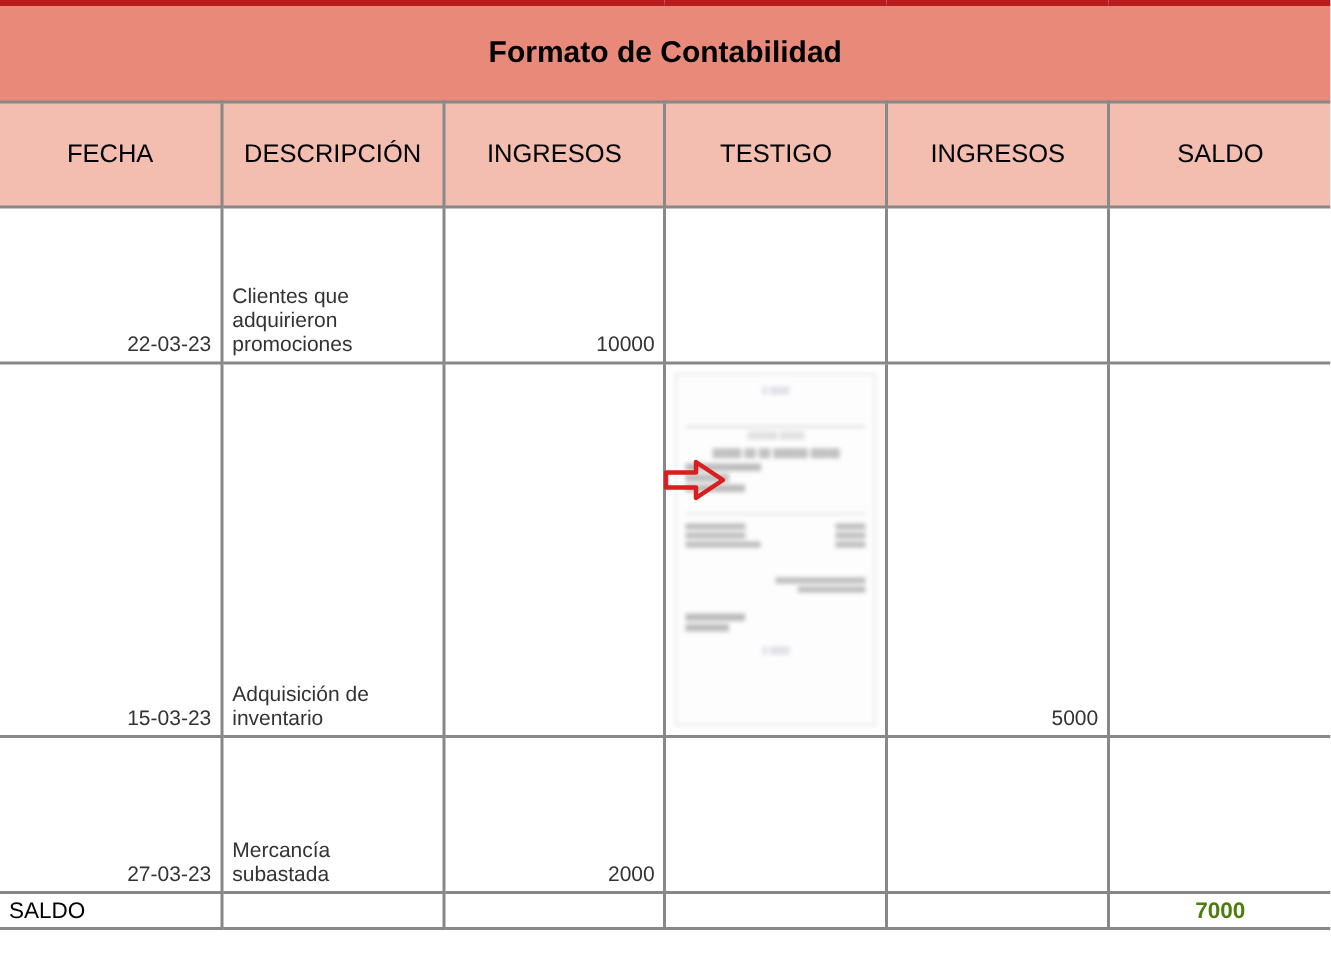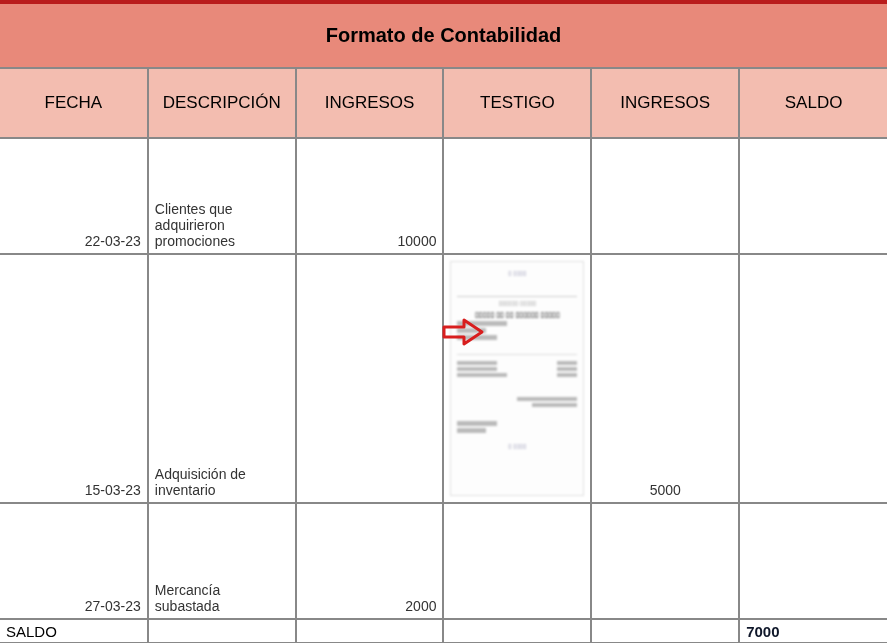--- a/index.html
+++ b/index.html
@@ -41,53 +41,53 @@
       border-left: none;
     }
     .header-row td:last-child {
       border-right: none;
     }
     .data-row td {
       border: 2px solid #888;
       padding: 4px 6px;
       font-size: 14px;
       vertical-align: bottom;
-      height: 116px;
+      height: 104px;
       color: #333;
     }
     .data-row td:first-child {
       border-left: none;
     }
     .data-row td:last-child {
       border-right: none;
     }
     .tall-row td {
       height: 198px;
     }
     .col-fecha { width: 110px; text-align: right; }
     .col-desc { width: 115px; text-align: left; }
     .col-ingresos { width: 130px; text-align: right; }
     .col-testigo { width: 200px; text-align: center; }
-    .col-egresos { width: 160px; text-align: center; }
+    .col-egresos { width: 160px; text-align: right; }
     .col-saldo { width: 170px; text-align: right; }
     .saldo-row td {
       border: 2px solid #888;
       padding: 2px 6px;
       font-size: 15px;
       text-align: left;
       height: 24px;
     }
     .saldo-row td:first-child {
       border-left: none;
     }
     .saldo-row td:last-child {
       border-right: none;
-      text-align: left;
+      text-align: center;
       font-weight: bold;
-      color: #0f172a;
+      color: #4d7c0f;
     }
     .receipt-container {
       position: relative;
       width: 100%;
       height: 100%;
       display: flex;
       align-items: center;
       justify-content: center;
     }
     .arrow {

